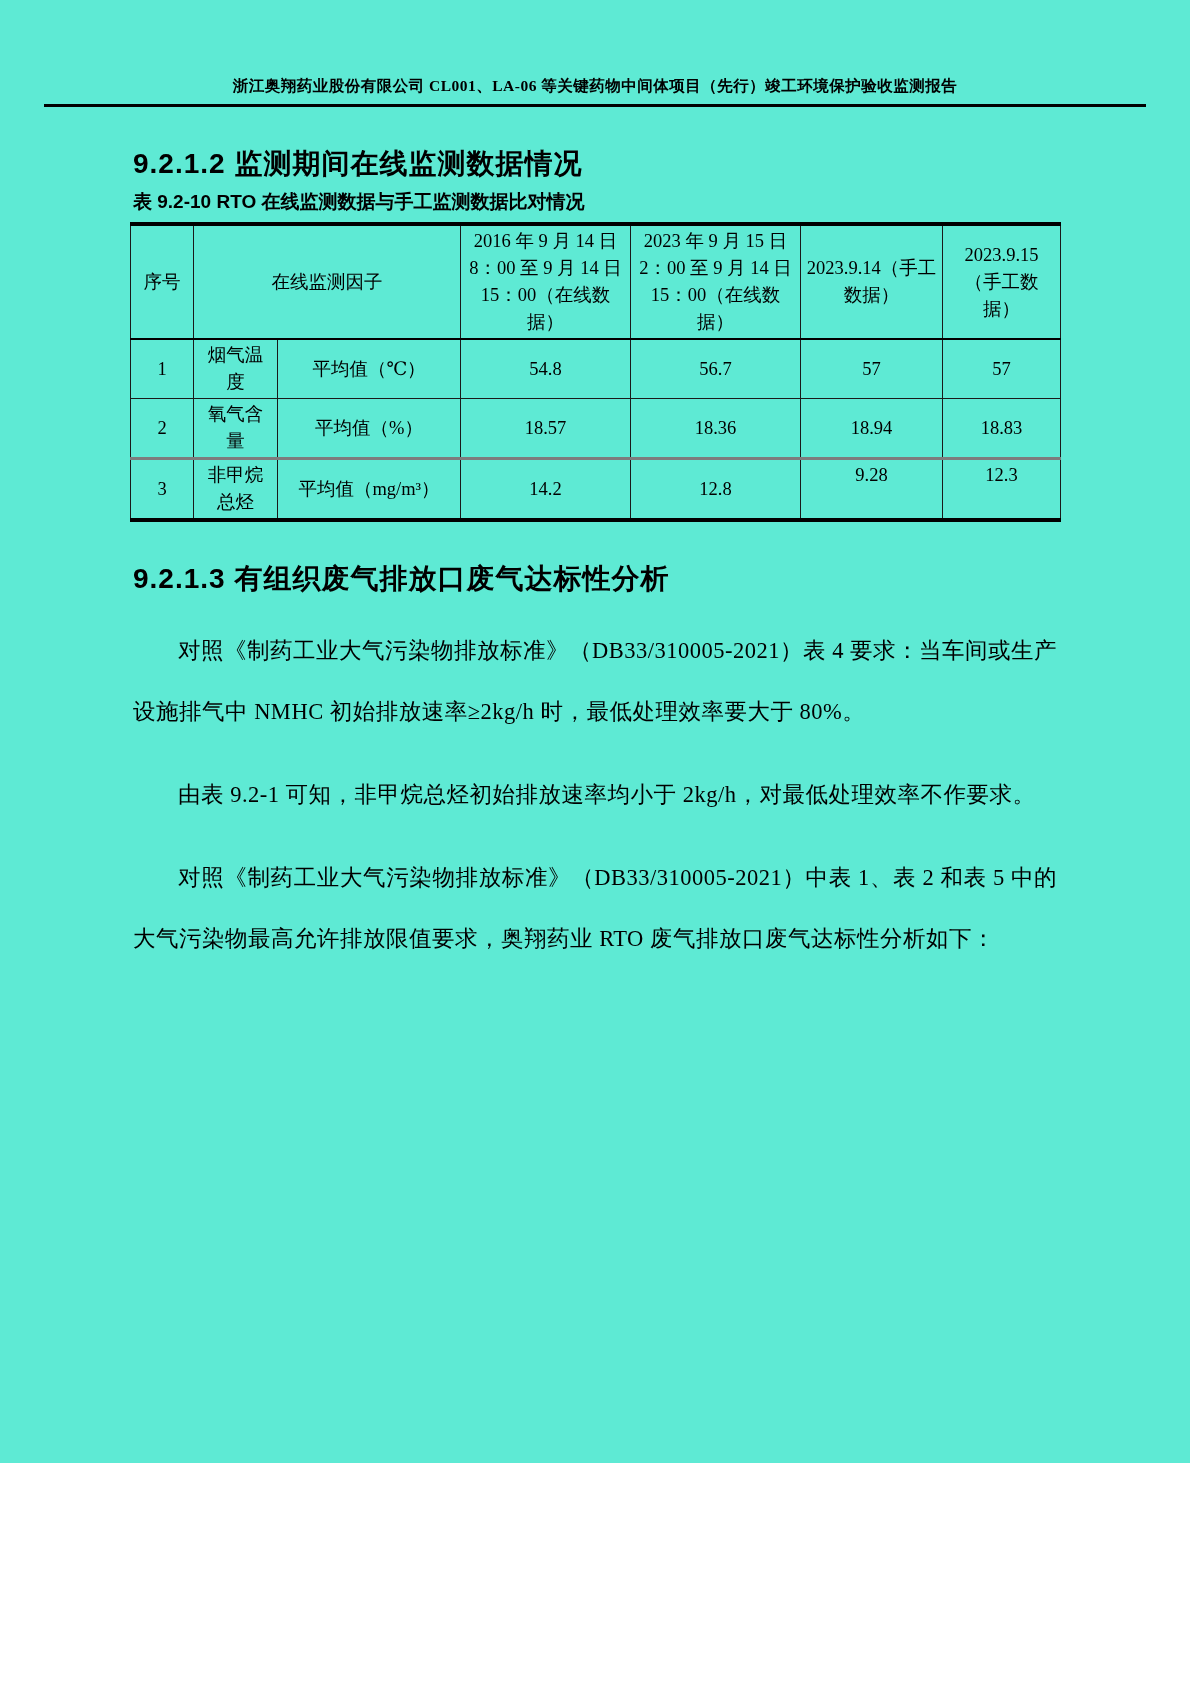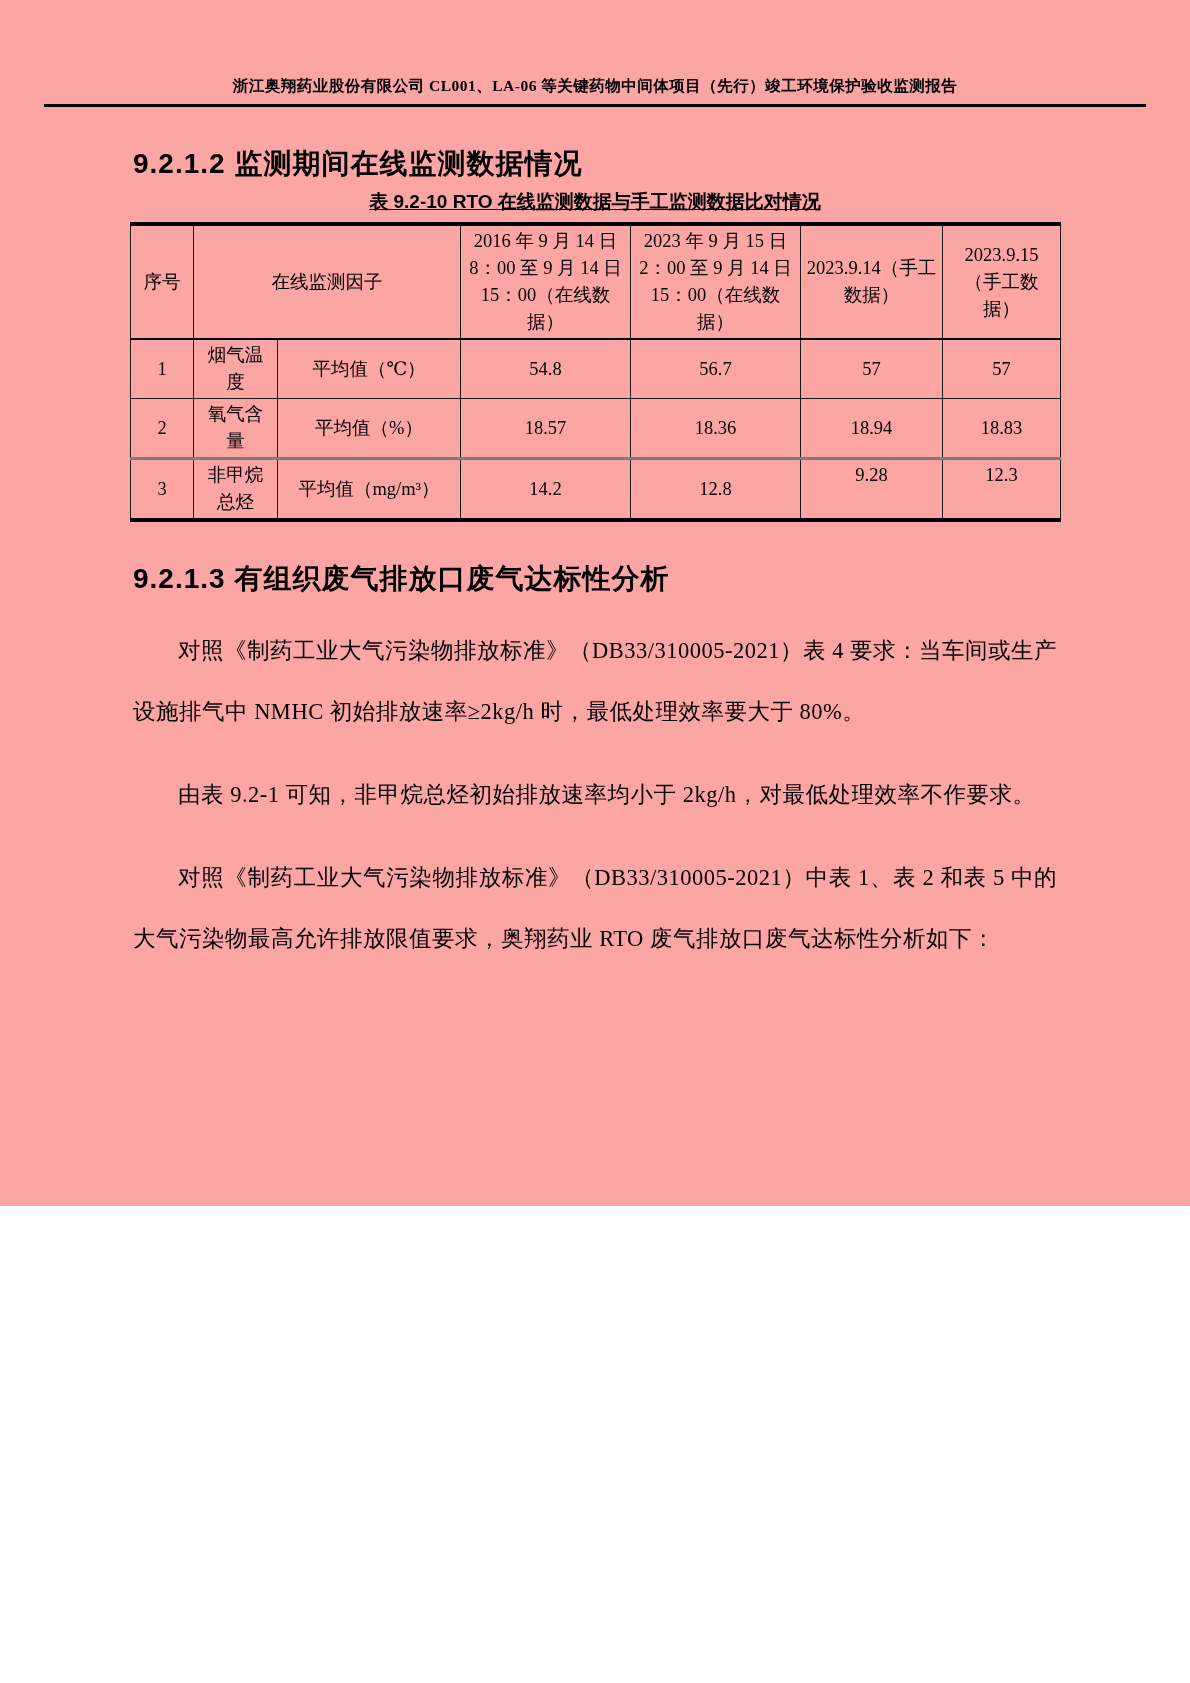--- a/index.html
+++ b/index.html
@@ -1,19 +1,19 @@
 <!DOCTYPE html>
 <html><head>
 <meta charset="utf-8">
 <style>
   html,body { margin:0; padding:0; background:#ffffff; }
   .page {
     position:relative;
-    width:1190px; height:1206px;
-    background:#fca5a5;
+    width:1190px; height:1463px;
+    background:#5eead4;
     color:#000;
     font-family:"Liberation Serif","DejaVu Serif",serif;
     overflow:hidden;
   }
   .doc-header {
     padding-top:76px;
     text-align:center;
     font-size:15.5px;
     font-weight:bold;
     letter-spacing:0.5px;
@@ -33,25 +33,24 @@
   .para {
     margin:22px 133px 0 133px;
     font-size:22.5px;
     line-height:61px;
     text-align:justify;
     text-indent:2em;
     letter-spacing:0.5px;
   }
   .tbl-caption {
     margin:6px 133px 0 133px;
-    text-align:center;
+    text-align:left;
     font-family:"Liberation Sans","DejaVu Sans",sans-serif;
     font-weight:bold;
     font-size:19px;
-    text-decoration:underline;
   }
   table.cmp {
     margin:7px 0 0 130px;
     width:930px;
     table-layout:fixed;
     border-collapse:collapse;
     border-top:4.5px solid #000;
     border-bottom:4px solid #000;
     font-size:18.5px;
   }

